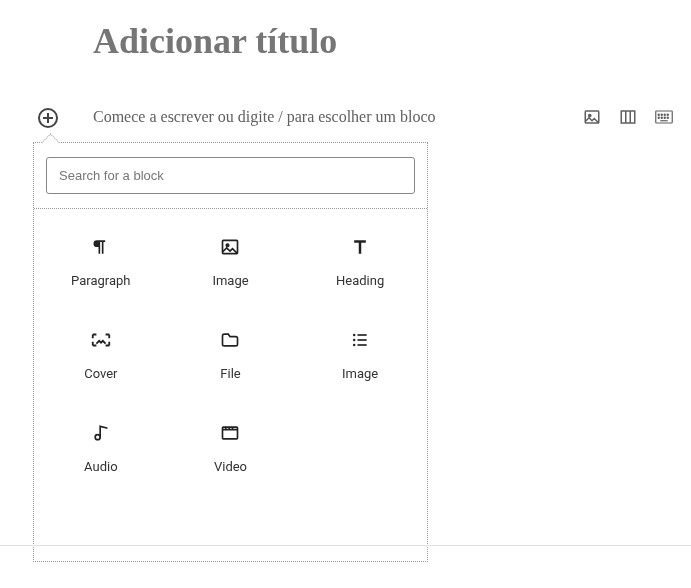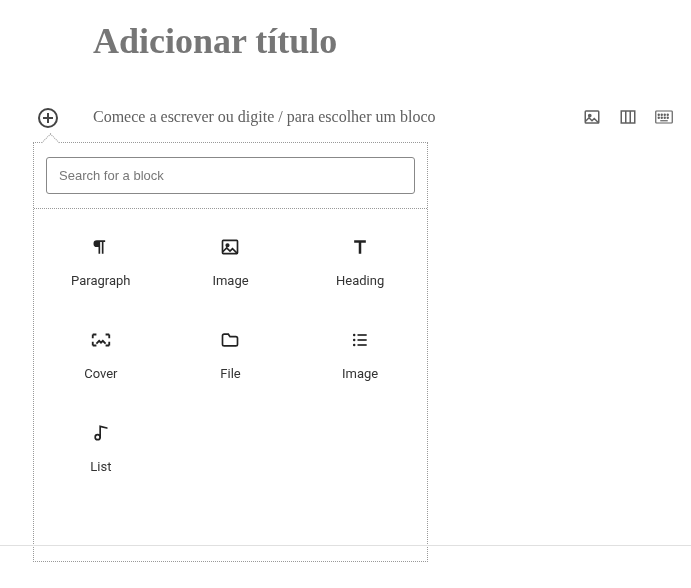--- a/index.html
+++ b/index.html
@@ -258,19 +258,28 @@
           </div>
           <div class="block-label">Image</div>
         </div>
         <div class="block-item">
           <div class="block-icon">
             <svg width="20" height="20" viewBox="0 0 24 24" fill="none" stroke="currentColor" stroke-width="2">
               <circle cx="8" cy="17" r="3"></circle>
               <path d="M11 17V4l8 2" stroke-linecap="round"></path>
             </svg>
           </div>
-          <div class="block-label">List</div>
+          <div class="block-label">Audio</div>
+        </div>
+        <div class="block-item">
+          <div class="block-icon">
+            <svg width="20" height="20" viewBox="0 0 24 24" fill="none" stroke="currentColor" stroke-width="2">
+              <rect x="3" y="5" width="18" height="14" rx="1"></rect>
+              <path d="M3 8h18M7 5v3M11 5v3M15 5v3"></path>
+            </svg>
+          </div>
+          <div class="block-label">Video</div>
         </div>
       </div>
   </div>
 </div>
 
 <div class="bottom-line"></div>
 
 </body></html>

